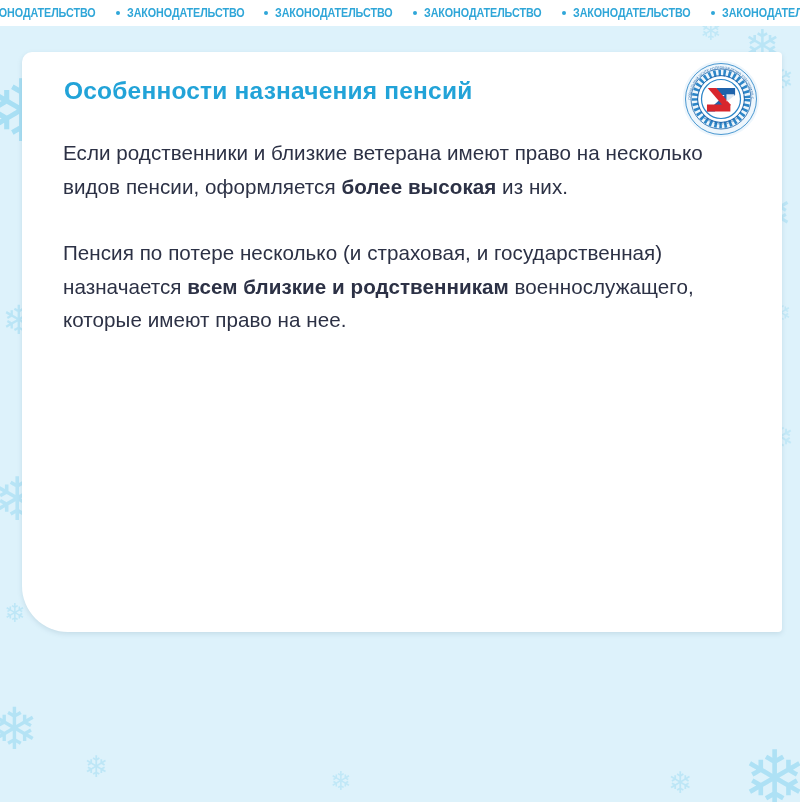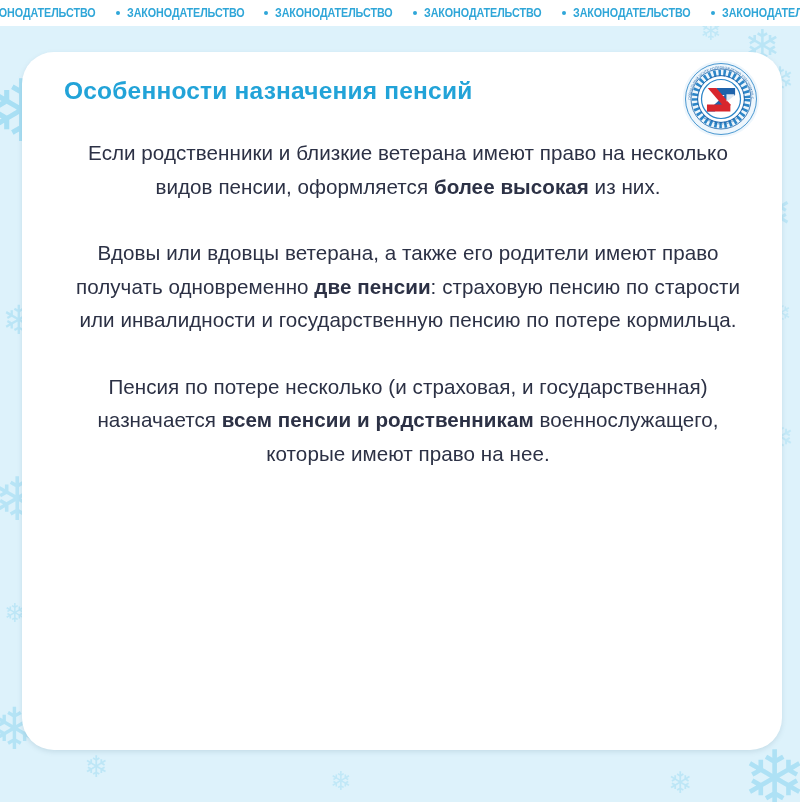--- a/index.html
+++ b/index.html
@@ -75,29 +75,28 @@
     line-height: 1;
     user-select: none;
   }
 
   
   .card {
     position: absolute;
     left: 22px;
     top: 52px;
     width: 760px;
-    height: 698px;
+    height: 580px;
     background: #ffffff;
     border-top-left-radius: 10px;
     border-top-right-radius: 4px;
     border-bottom-left-radius: 46px;
     border-bottom-right-radius: 4px;
     box-shadow: 0 2px 5px rgba(90, 130, 150, 0.18);
     overflow: hidden;
-    border-radius: 32px;
   }
 
   .card-title {
     position: absolute;
     left: 42px;
     top: 25px;
     font-size: 24.5px;
     font-weight: 700;
     color: #22a3d8;
     letter-spacing: 0.2px;
@@ -109,21 +108,20 @@
     left: 41px;
     top: 84px;
     width: 690px;
     font-size: 20.6px;
     line-height: 33.5px;
     color: #2c3145;
     letter-spacing: 0.05px;
   }
   .para {
     margin: 0 0 33px 0;
-    text-align: center;
   }
   .para:last-child {
     margin-bottom: 0;
   }
   .para b {
     font-weight: 700;
   }
 
   
   .emblem {
@@ -178,22 +176,21 @@
         <span class="ticker-word">ЗАКОНОДАТЕЛЬСТВО</span>
       </div>
   </div>
 
   <div class="card">
 
     <div class="card-title">Особенности назначения пенсий</div>
 
     <div class="body-text">
         <p class="para"><span>Если родственники и близкие ветерана имеют право на несколько видов пенсии, оформляется </span><b>более высокая</b><span> из них.</span></p>
-        <p class="para"><span>Вдовы или вдовцы ветерана, а также его родители имеют право получать одновременно </span><b>две пенсии</b><span>: страховую пенсию по старости или инвалидности и государственную пенсию по потере кормильца.</span></p>
-        <p class="para"><span>Пенсия по потере несколько (и страховая, и государственная) назначается </span><b>всем пенсии и родственникам</b><span> военнослужащего, которые имеют право на нее.</span></p>
+        <p class="para"><span>Пенсия по потере несколько (и страховая, и государственная) назначается </span><b>всем близкие и родственникам</b><span> военнослужащего, которые имеют право на нее.</span></p>
       </div>
 
     <div class="emblem">
       <svg viewBox="0 0 100 100" aria-hidden="true">
         <defs>
           <path id="ringTop" d="M 50 50 m -39 0 a 39 39 0 1 1 78 0" fill="none"></path>
           <path id="ringBot" d="M 50 50 m -33 0 a 33 33 0 1 0 66 0" fill="none"></path>
         </defs>
         <circle cx="50" cy="50" r="49" fill="#eef6fc"></circle>
         <g>

